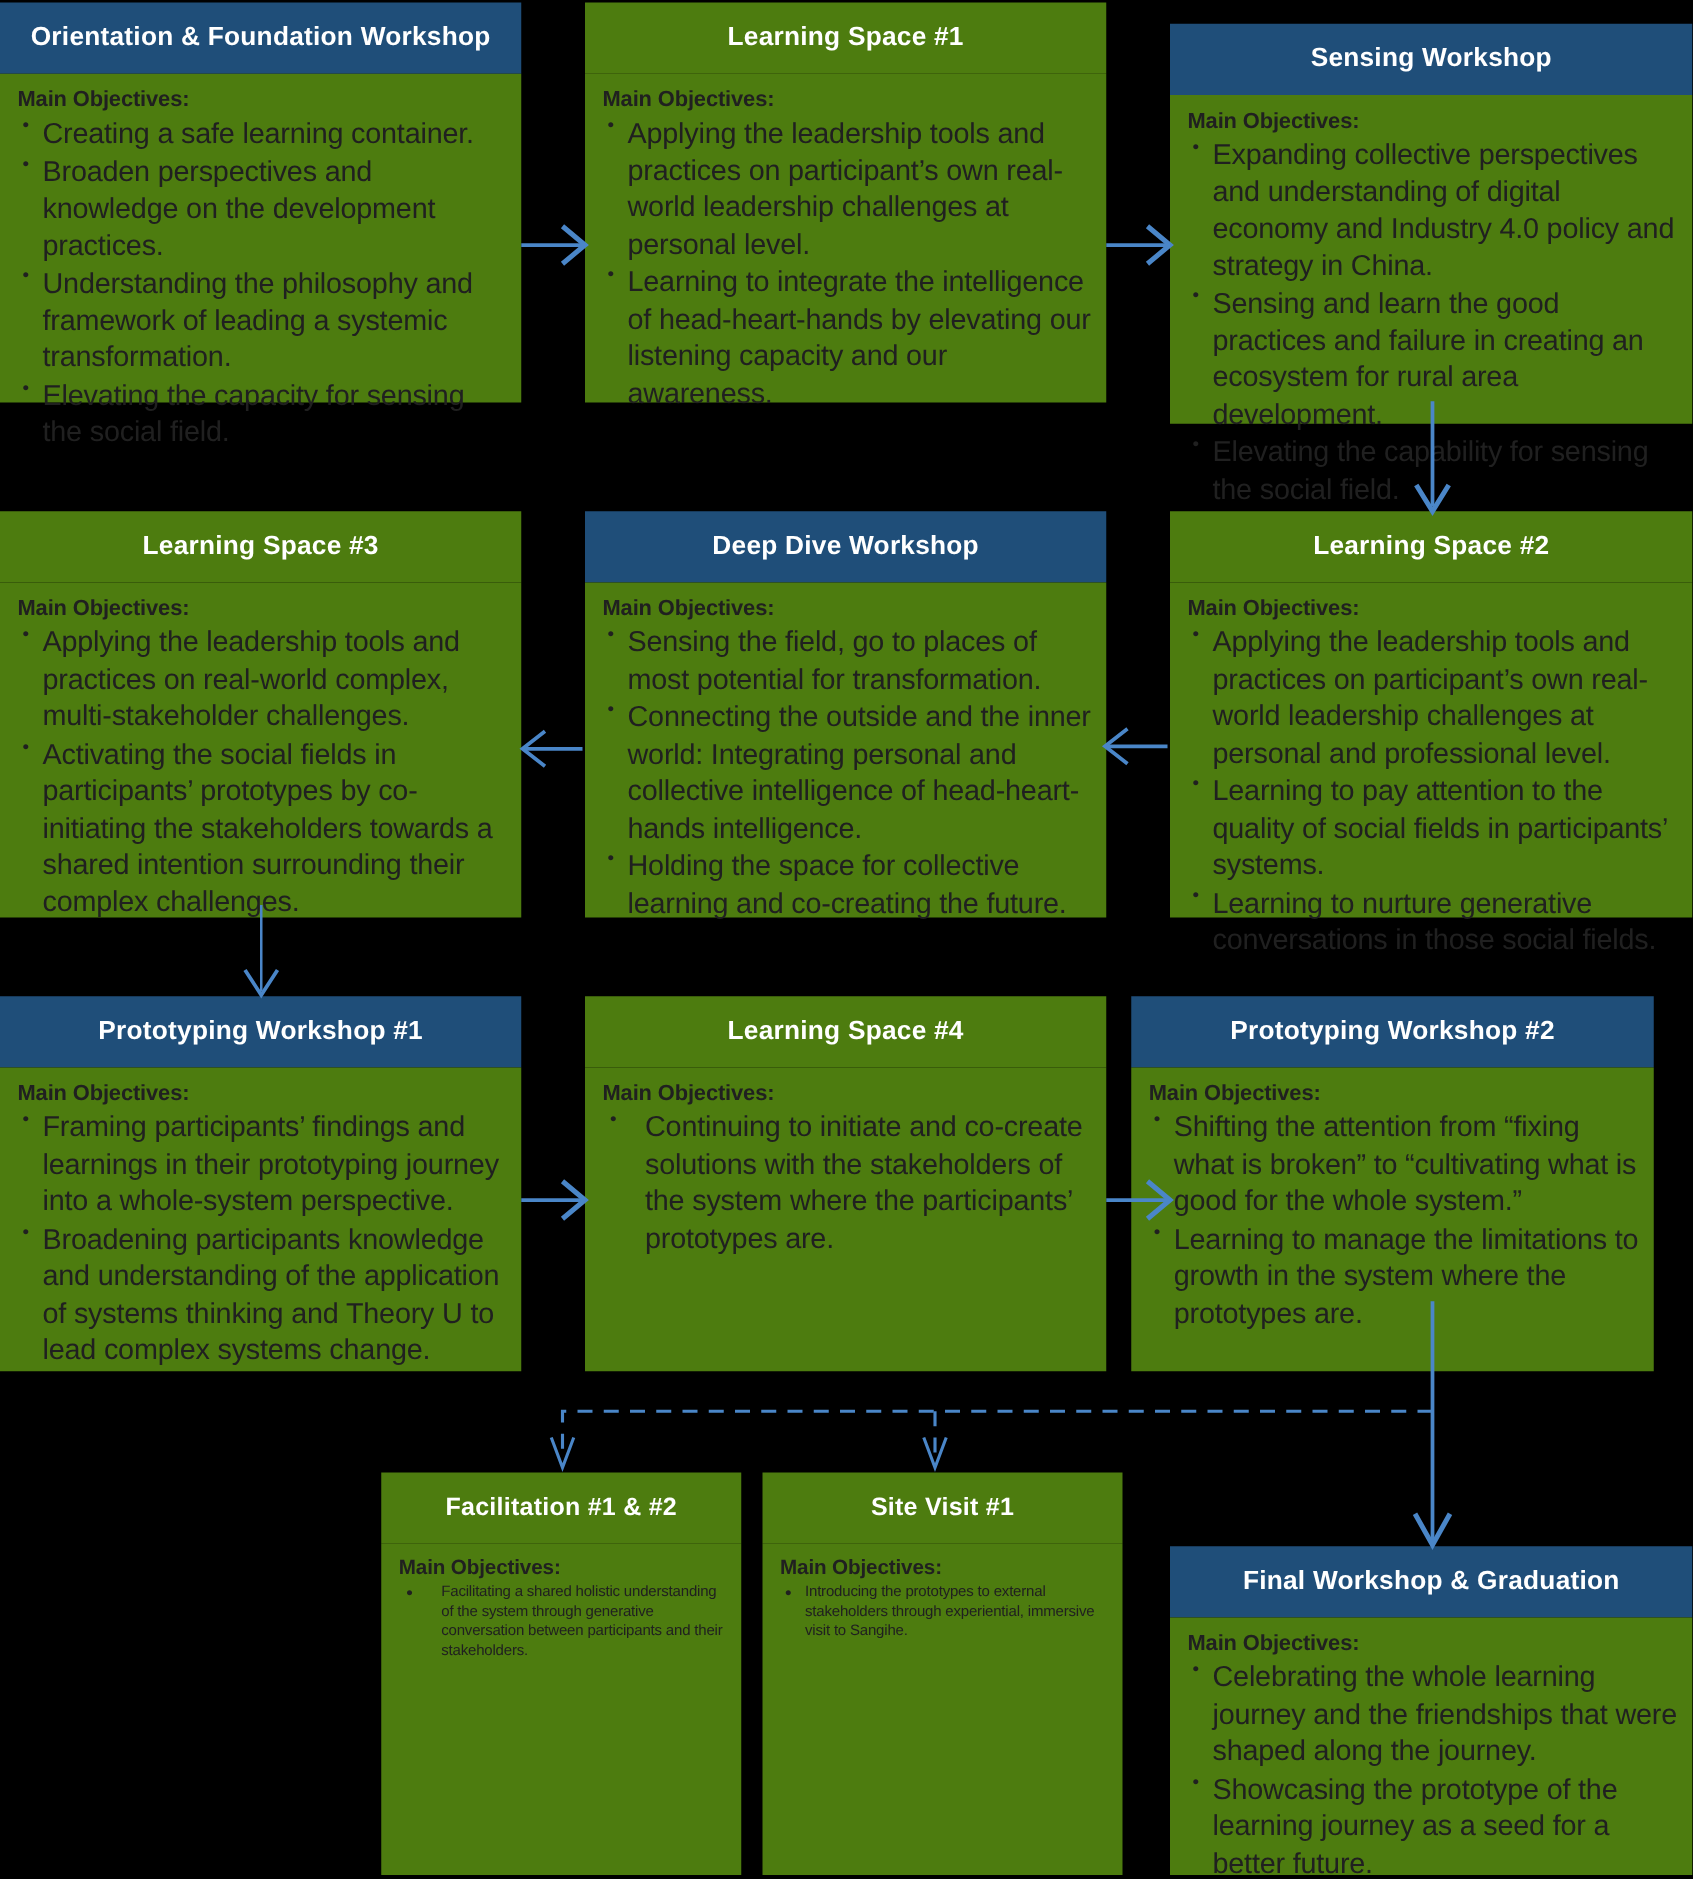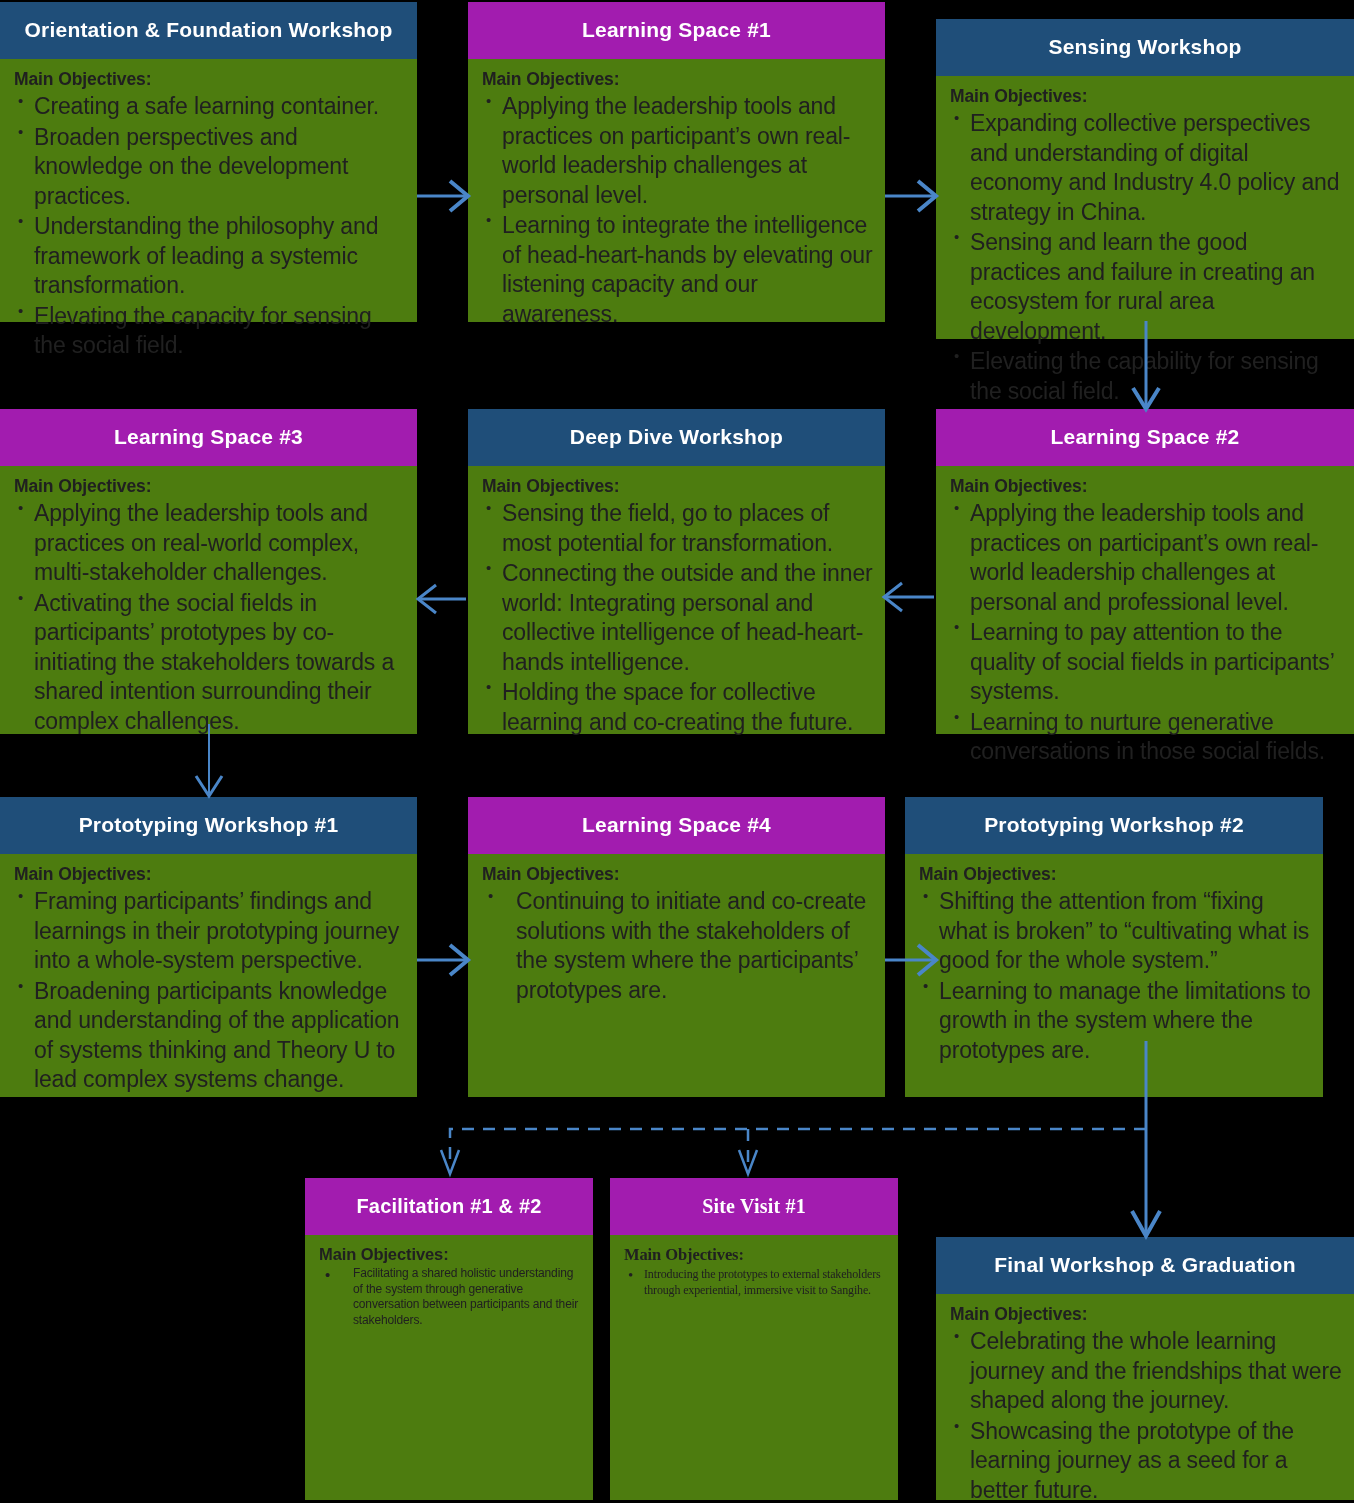--- a/index.html
+++ b/index.html
@@ -8,21 +8,21 @@
   .stage{position:absolute;left:0;top:0;width:1354px;height:1503px;background:#000;}
 
   .card{position:absolute;box-sizing:border-box;}
   .card .hdr{
     box-sizing:border-box;width:100%;height:57px;
     display:flex;align-items:center;justify-content:center;
     color:#ffffff;font-weight:bold;font-size:21px;letter-spacing:.2px;
     text-align:center;line-height:1.05;padding:0 6px;
   }
   .card .hdr.dark{background:#1f4e79;}
-  .card .hdr.light{background:#a21caf;}
+  .card .hdr.light{background:#4d7c0f;}
   .card .body{
     box-sizing:border-box;width:100%;background:#4d7c0f;color:#202020;
     padding:10px 12px 12px 12px;
   }
   .card .body .mo{font-weight:bold;font-size:17.5px;margin:0 0 2px 2px;letter-spacing:-.1px;}
   .card .body ul{margin:0;padding:0;list-style:none;}
   .card .body li{
     position:relative;padding-left:20px;margin:0 0 1px 2px;
     font-size:23px;line-height:1.285;letter-spacing:-.15px;
   }
@@ -150,21 +150,21 @@
   <div class="card narrow" style="left:305px;top:1178px;width:288px;">
     <div class="hdr light">Facilitation #1 &amp; #2</div>
     <div class="body" style="height:265px;">
       <div class="mo">Main Objectives:</div>
       <ul>
         <li class="indent"> Facilitating a shared holistic understanding of the system through generative conversation between participants and their stakeholders.</li>
       </ul>
     </div>
   </div>
 
-  <div class="card narrow" style="left:610px;top:1178px;width:288px;font-family:Liberation Serif, serif;">
+  <div class="card narrow" style="left:610px;top:1178px;width:288px;">
     <div class="hdr light">Site Visit #1</div>
     <div class="body" style="height:265px;">
       <div class="mo">Main Objectives:</div>
       <ul>
         <li>Introducing the prototypes to external stakeholders through experiential, immersive visit to Sangihe.</li>
       </ul>
     </div>
   </div>
 
   <div class="card" style="left:936px;top:1237px;width:418px;">

